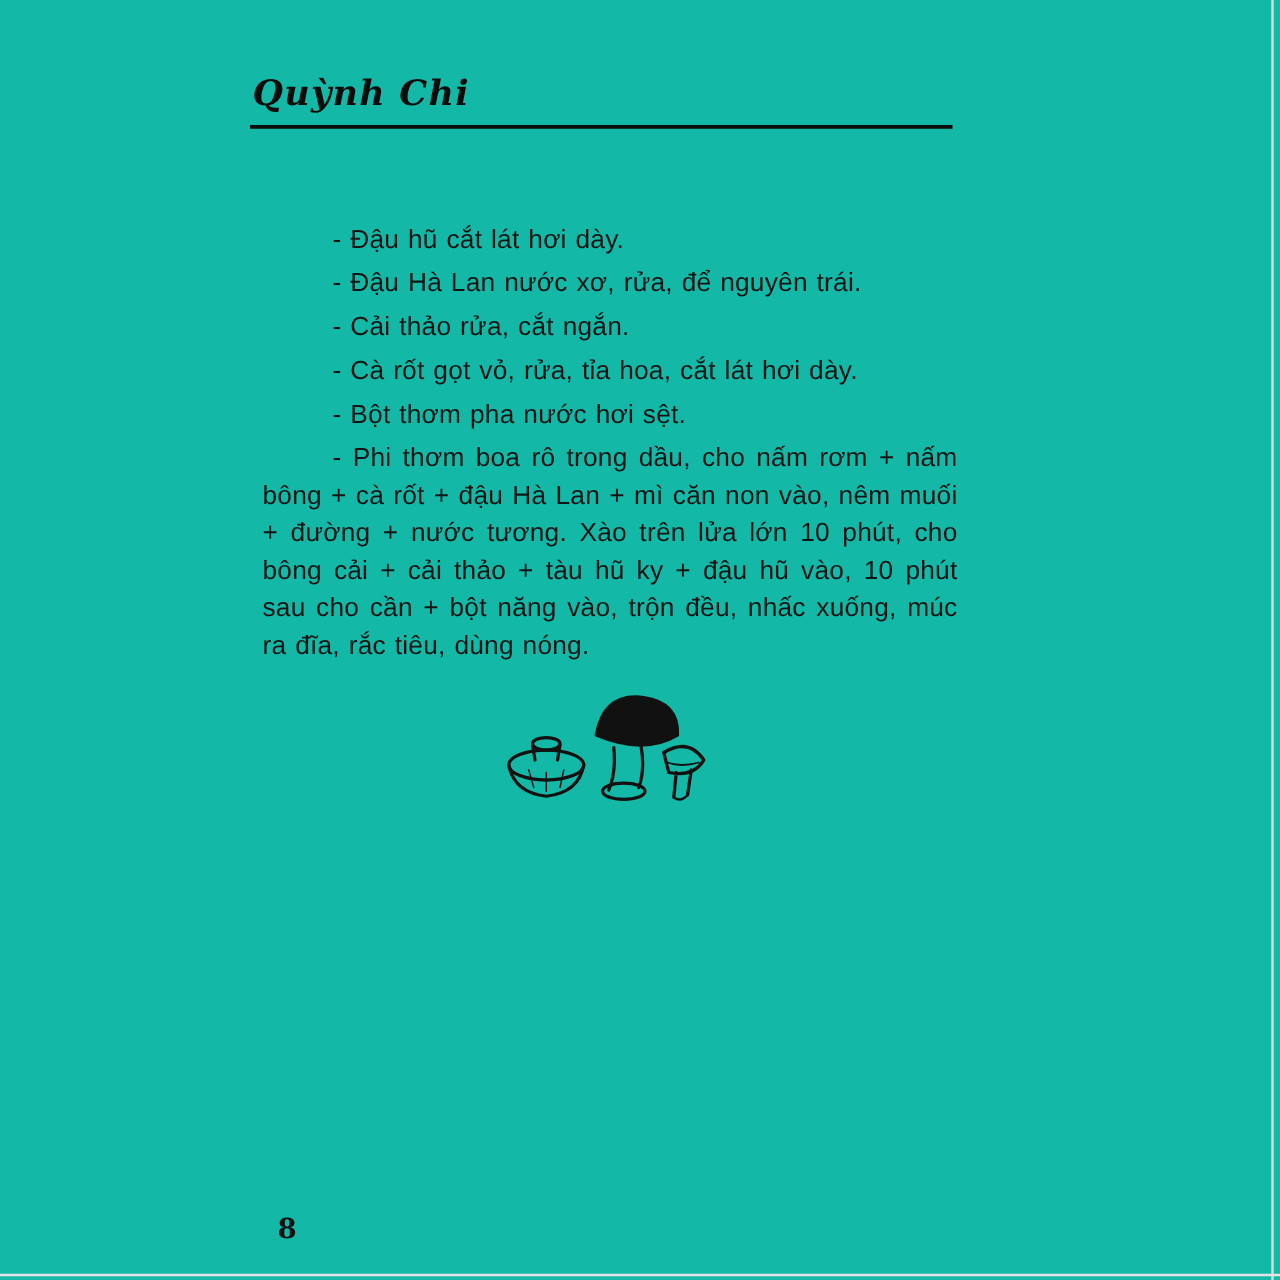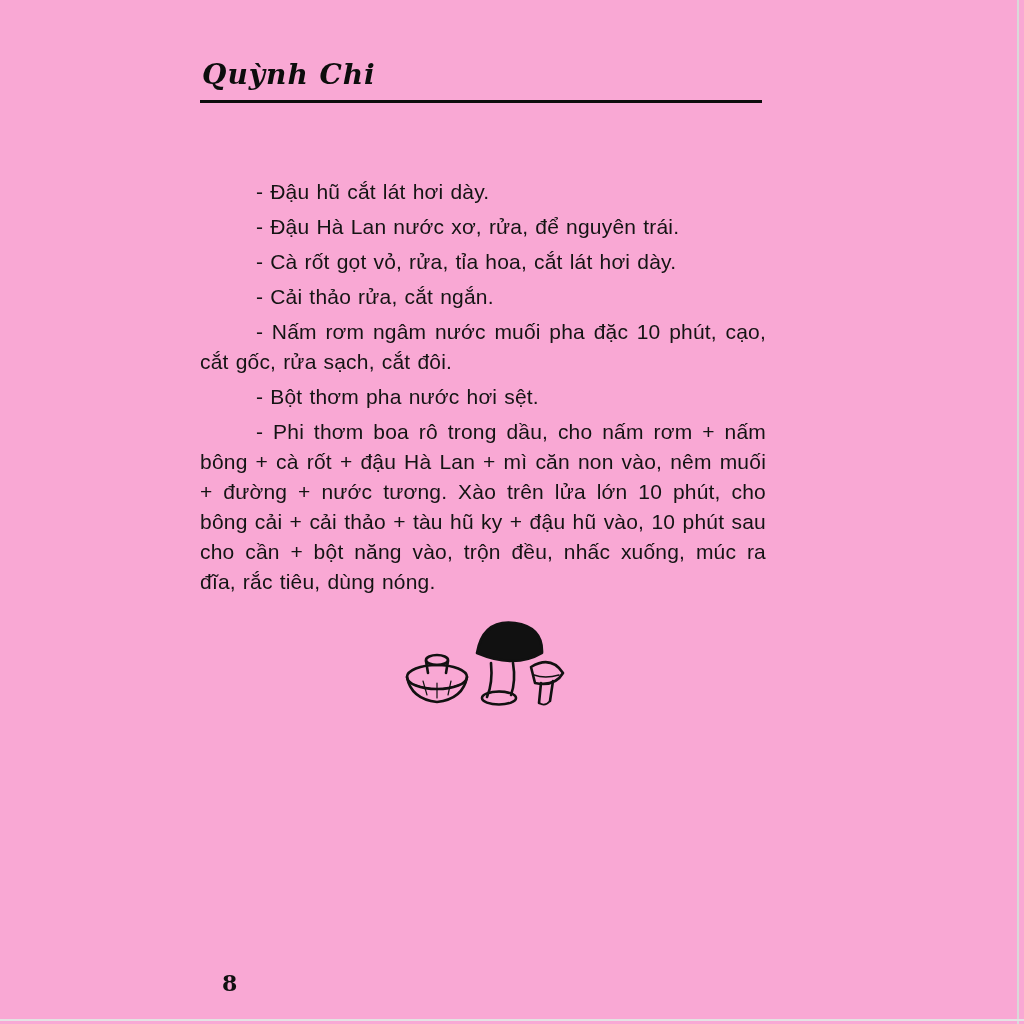--- a/index.html
+++ b/index.html
@@ -4,21 +4,21 @@
 <style>
   html, body {
     margin: 0;
     padding: 0;
     background: #ffffff;
   }
   .page {
     position: relative;
     width: 1024px;
     height: 1024px;
-    background: #f9a8d4;
+    background: #14b8a6;
     font-family: "Liberation Sans", sans-serif;
     color: #161616;
     overflow: hidden;
   }
   
   .scan-edge-right {
     position: absolute;
     right: 5px; top: 0;
     width: 2px; height: 100%;
     background: #d9d9d9;
@@ -45,20 +45,21 @@
     padding-left: 2px;
   }
   .header-rule {
     border: none;
     border-top: 3px solid #0d0d0d;
     margin: 9px 0 0 0;
     width: 562px;
   }
   .body-text {
     margin-top: 74px;
+    margin-left: 10px;
   }
   .body-text p {
     margin: 0 0 5px 0;
     font-size: 21px;
     line-height: 30px;
     text-align: justify;
     text-indent: 56px;
     letter-spacing: 0.2px;
     word-spacing: 1px;
     color: #141414;
@@ -90,23 +91,22 @@
 
     <header>
       <div class="author">Quỳnh Chi</div>
       <hr class="header-rule">
     </header>
 
     <main class="body-text">
 
     <p>- Đậu hũ cắt lát hơi dày.</p>
         <p>- Đậu Hà Lan nước xơ, rửa, để nguyên trái.</p>
+        <p>- Cải thảo rửa, cắt ngắn.</p>
         <p>- Cà rốt gọt vỏ, rửa, tỉa hoa, cắt lát hơi dày.</p>
-        <p>- Cải thảo rửa, cắt ngắn.</p>
-        <p>- Nấm rơm ngâm nước muối pha đặc 10 phút, cạo, cắt gốc, rửa sạch, cắt đôi.</p>
         <p>- Bột thơm pha nước hơi sệt.</p>
         <p>- Phi thơm boa rô trong dầu, cho nấm rơm + nấm bông + cà rốt + đậu Hà Lan + mì căn non vào, nêm muối + đường + nước tương. Xào trên lửa lớn 10 phút, cho bông cải + cải thảo + tàu hũ ky + đậu hũ vào, 10 phút sau cho cần + bột năng vào, trộn đều, nhấc xuống, múc ra đĩa, rắc tiêu, dùng nóng.</p>
       </main>
 
     <div class="illustration">
       <svg width="180" height="108" viewBox="0 0 180 108">
         <g fill="none" stroke="#111" stroke-width="2.6" stroke-linecap="round" stroke-linejoin="round">
 
           <ellipse cx="44" cy="66" rx="30" ry="12"></ellipse>
           <path d="M14 66 Q18 88 44 91 Q70 88 74 66"></path>

